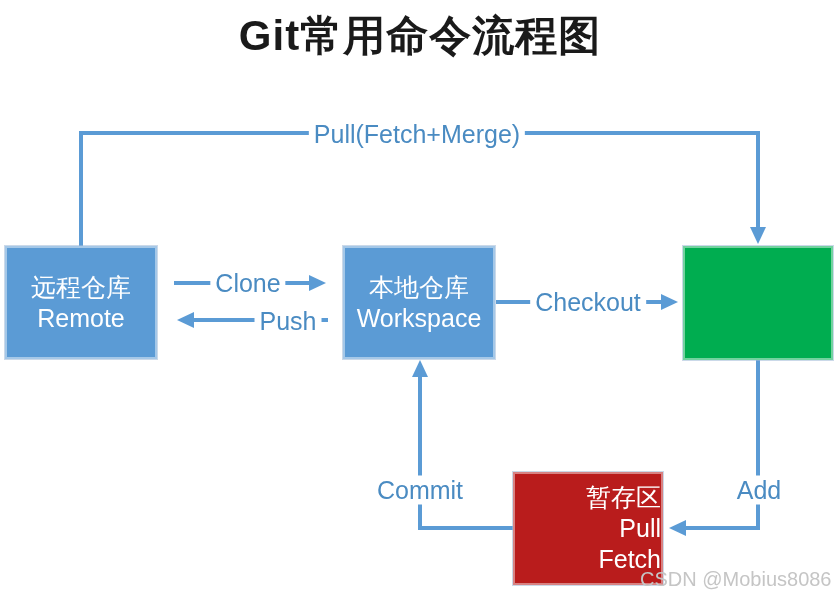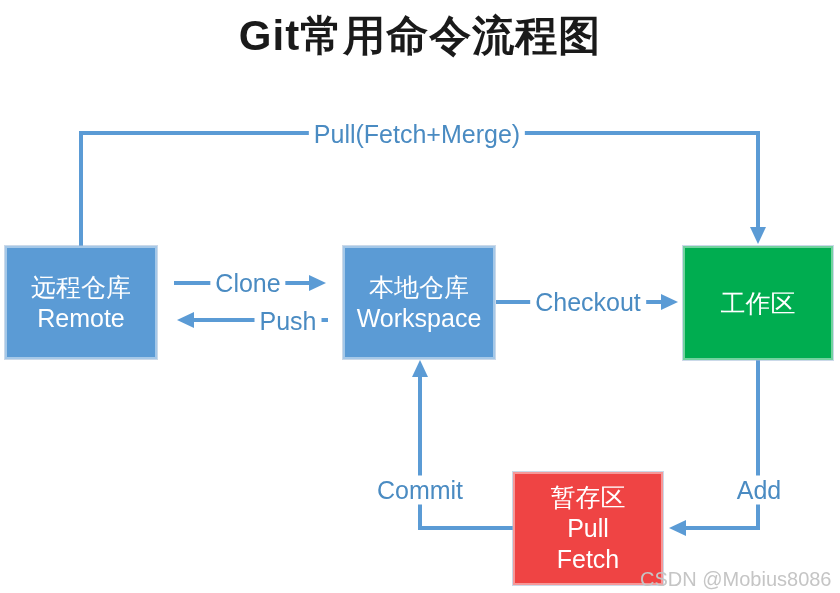--- a/index.html
+++ b/index.html
@@ -106,24 +106,23 @@
     <div>远程仓库</div>
     <div>Remote</div>
   </div>
 
   <div class="node node-repository" style="background: rgb(91, 155, 213);">
     <div>本地仓库</div>
     <div>Workspace</div>
   </div>
 
   <div class="node node-workspace" style="background: rgb(0, 173, 80);">
-    <div>工作区</div>
   </div>
 
-  <div class="node node-index" style="background: #ef4444;">
+  <div class="node node-index" style="background: #b91c1c; align-items: flex-end;">
     <div>暂存区</div>
     <div>Pull</div>
     <div>Fetch</div>
   </div>
 
   <div class="edge-label lbl-pull">Pull(Fetch+Merge)</div>
   <div class="edge-label lbl-clone">Clone</div>
   <div class="edge-label lbl-push">Push</div>
   <div class="edge-label lbl-checkout">Checkout</div>
   <div class="edge-label lbl-commit">Commit</div>

